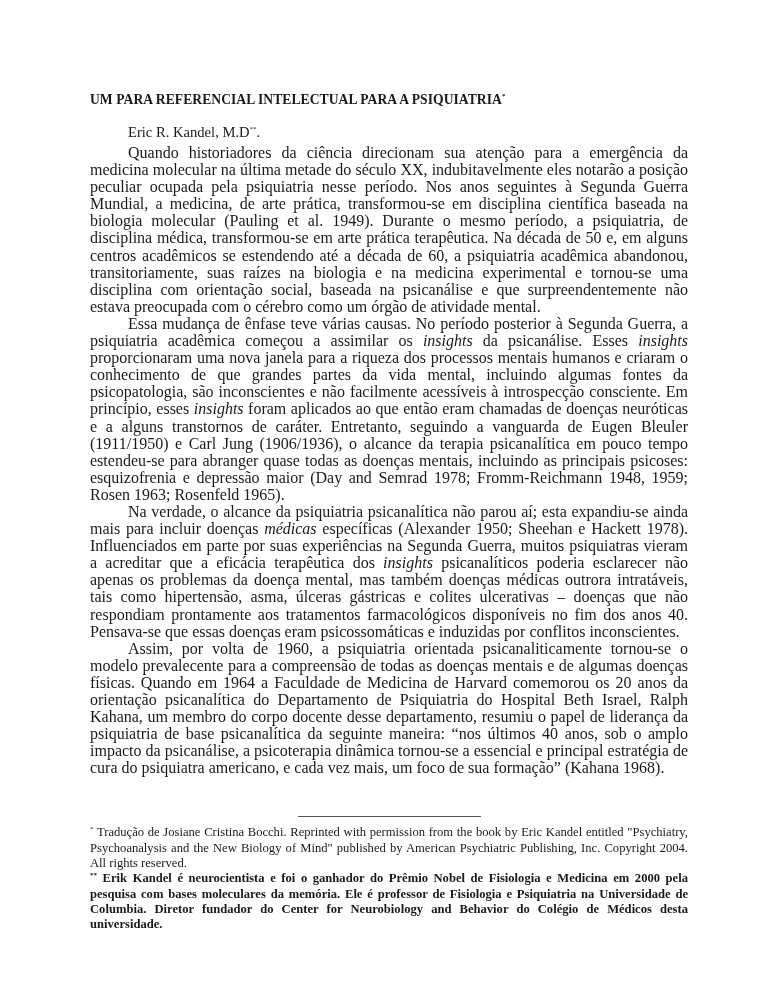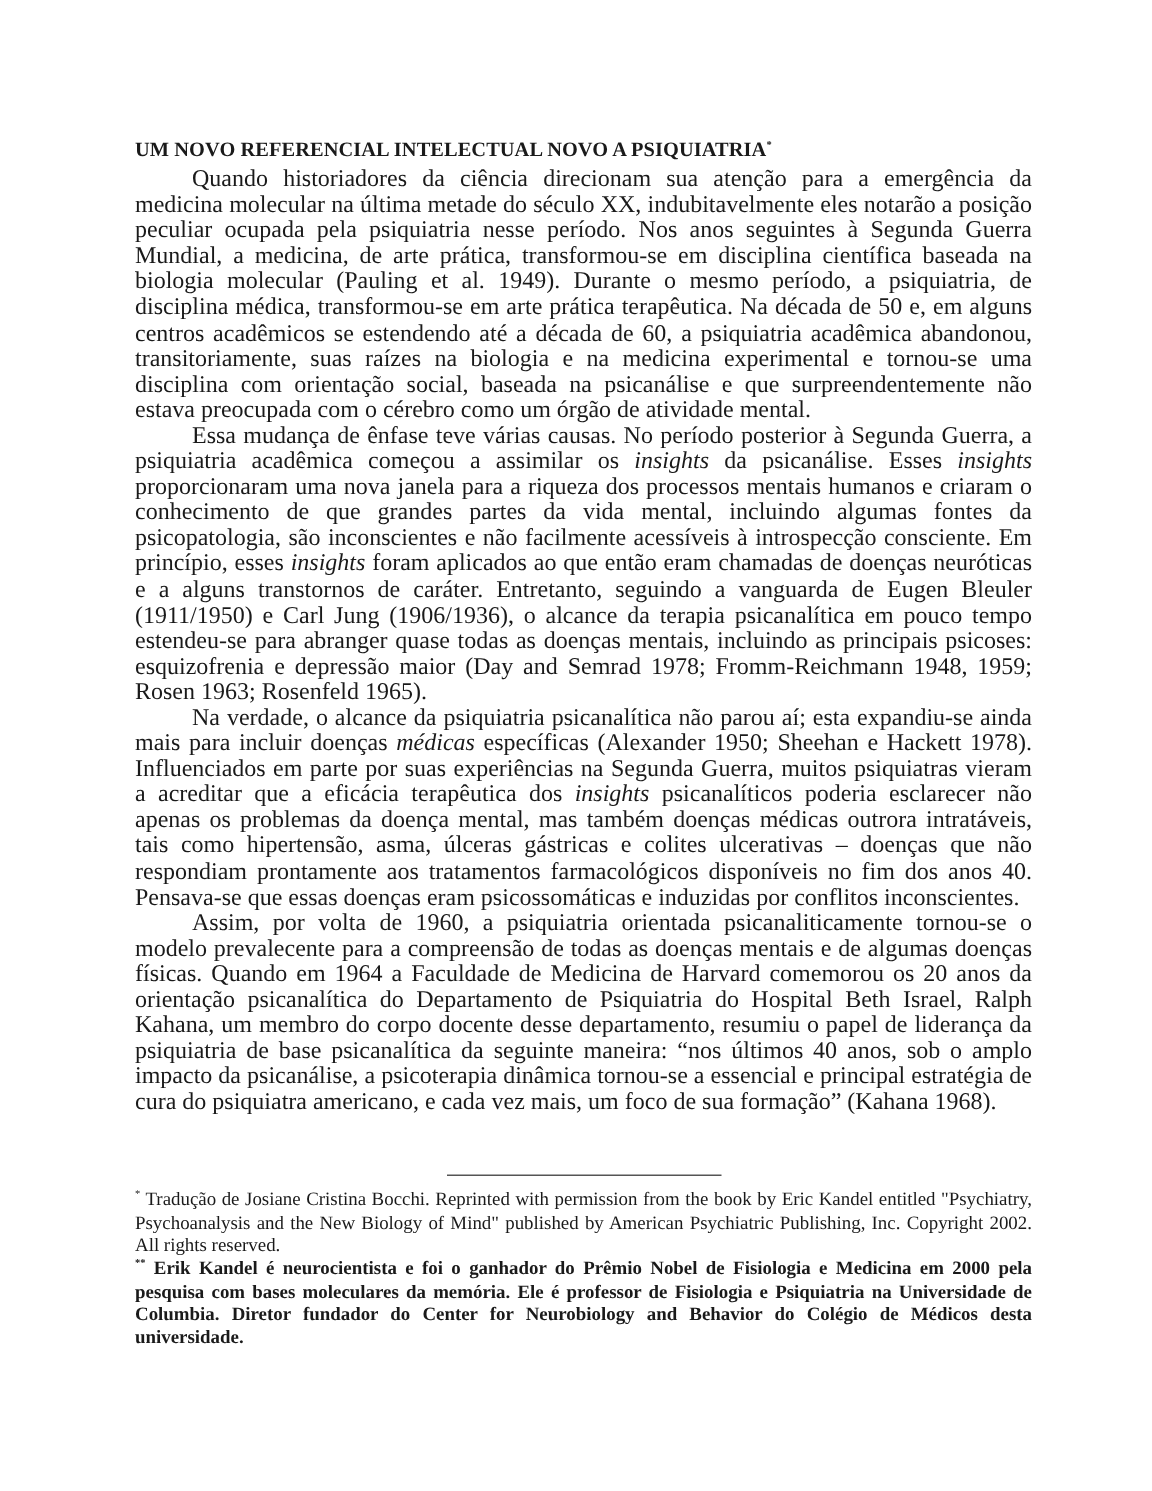--- a/index.html
+++ b/index.html
@@ -15,29 +15,30 @@
   .footnotes { font-size: 12.6px; line-height: 15.3px; text-align: justify; }
   .footnotes p { margin: 0; }
   .fn1 { margin-top: 9px; }
   .fn2 { margin-top: 17px; font-weight: bold; }
   .fn-mark { font-size: 7px; vertical-align: super; line-height: 0; }
 </style>
 </head>
 <body>
 
 <div class="page">
-  <h1 class="title"><span>UM NOVO REFERENCIAL INTELECTUAL NOVO A PSIQUIATRIA</span><sup>*</sup></h1>
+  <h1 class="title"><span>UM PARA REFERENCIAL INTELECTUAL PARA A PSIQUIATRIA</span><sup>*</sup></h1>
 
+  <div class="author"><span>Eric R. Kandel, M.D</span><sup>**</sup><span>.</span></div>
 
   <div class="body">
     <p><span>Quando historiadores da ciência direcionam sua atenção para a emergência da medicina molecular na última metade do século XX, indubitavelmente eles notarão a posição peculiar ocupada pela psiquiatria nesse período. Nos anos seguintes à Segunda Guerra Mundial, a medicina, de arte prática, transformou-se em disciplina científica baseada na biologia molecular (Pauling et al. 1949). Durante o mesmo período, a psiquiatria, de disciplina médica, transformou-se em arte prática terapêutica. Na década de 50 e, em alguns centros acadêmicos se estendendo até a década de 60, a psiquiatria acadêmica abandonou, transitoriamente, suas raízes na biologia e na medicina experimental e tornou-se uma disciplina com orientação social, baseada na psicanálise e que surpreendentemente não estava preocupada com o cérebro como um órgão de atividade mental.</span></p>
     <p><span>Essa mudança de ênfase teve várias causas. No período posterior à Segunda Guerra, a psiquiatria acadêmica começou a assimilar os </span><em>insights</em><span> da psicanálise. Esses </span><em>insights</em><span> proporcionaram uma nova janela para a riqueza dos processos mentais humanos e criaram o conhecimento de que grandes partes da vida mental, incluindo algumas fontes da psicopatologia, são inconscientes e não facilmente acessíveis à introspecção consciente. Em princípio, esses </span><em>insights</em><span> foram aplicados ao que então eram chamadas de doenças neuróticas e a alguns transtornos de caráter. Entretanto, seguindo a vanguarda de Eugen Bleuler (1911/1950) e Carl Jung (1906/1936), o alcance da terapia psicanalítica em pouco tempo estendeu-se para abranger quase todas as doenças mentais, incluindo as principais psicoses: esquizofrenia e depressão maior (Day and Semrad 1978; Fromm-Reichmann 1948, 1959; Rosen 1963; Rosenfeld 1965).</span></p>
     <p><span>Na verdade, o alcance da psiquiatria psicanalítica não parou aí; esta expandiu-se ainda mais para incluir doenças </span><em>médicas</em><span> específicas (Alexander 1950; Sheehan e Hackett 1978). Influenciados em parte por suas experiências na Segunda Guerra, muitos psiquiatras vieram a acreditar que a eficácia terapêutica dos </span><em>insights</em><span> psicanalíticos poderia esclarecer não apenas os problemas da doença mental, mas também doenças médicas outrora intratáveis, tais como hipertensão, asma, úlceras gástricas e colites ulcerativas – doenças que não respondiam prontamente aos tratamentos farmacológicos disponíveis no fim dos anos 40. Pensava-se que essas doenças eram psicossomáticas e induzidas por conflitos inconscientes.</span></p>
     <p><span>Assim, por volta de 1960, a psiquiatria orientada psicanaliticamente tornou-se o modelo prevalecente para a compreensão de todas as doenças mentais e de algumas doenças físicas. Quando em 1964 a Faculdade de Medicina de Harvard comemorou os 20 anos da orientação psicanalítica do Departamento de Psiquiatria do Hospital Beth Israel, Ralph Kahana, um membro do corpo docente desse departamento, resumiu o papel de liderança da psiquiatria de base psicanalítica da seguinte maneira: “nos últimos 40 anos, sob o amplo impacto da psicanálise, a psicoterapia dinâmica tornou-se a essencial e principal estratégia de cura do psiquiatra americano, e cada vez mais, um foco de sua formação” (Kahana 1968).</span></p>
   </div>
 
   <hr class="fn-rule">
 
   <div class="footnotes">
-    <p class="fn1"><span class="fn-mark">*</span><span> Tradução de Josiane Cristina Bocchi. Reprinted with permission from the book by Eric Kandel entitled "Psychiatry, Psychoanalysis and the New Biology of Mind" published by American Psychiatric Publishing, Inc. Copyright 2002. All rights reserved.</span></p>
+    <p class="fn1"><span class="fn-mark">*</span><span> Tradução de Josiane Cristina Bocchi. Reprinted with permission from the book by Eric Kandel entitled "Psychiatry, Psychoanalysis and the New Biology of Mind" published by American Psychiatric Publishing, Inc. Copyright 2004. All rights reserved.</span></p>
     <p class="fn2"><span class="fn-mark">**</span><span>  Erik Kandel é neurocientista e foi o ganhador do Prêmio Nobel de Fisiologia e Medicina em 2000 pela pesquisa com bases moleculares da memória. Ele é professor de Fisiologia e Psiquiatria na Universidade de Columbia. Diretor fundador do Center for Neurobiology and Behavior do Colégio de Médicos desta universidade.</span></p>
   </div>
 </div>
 
 </body></html>

